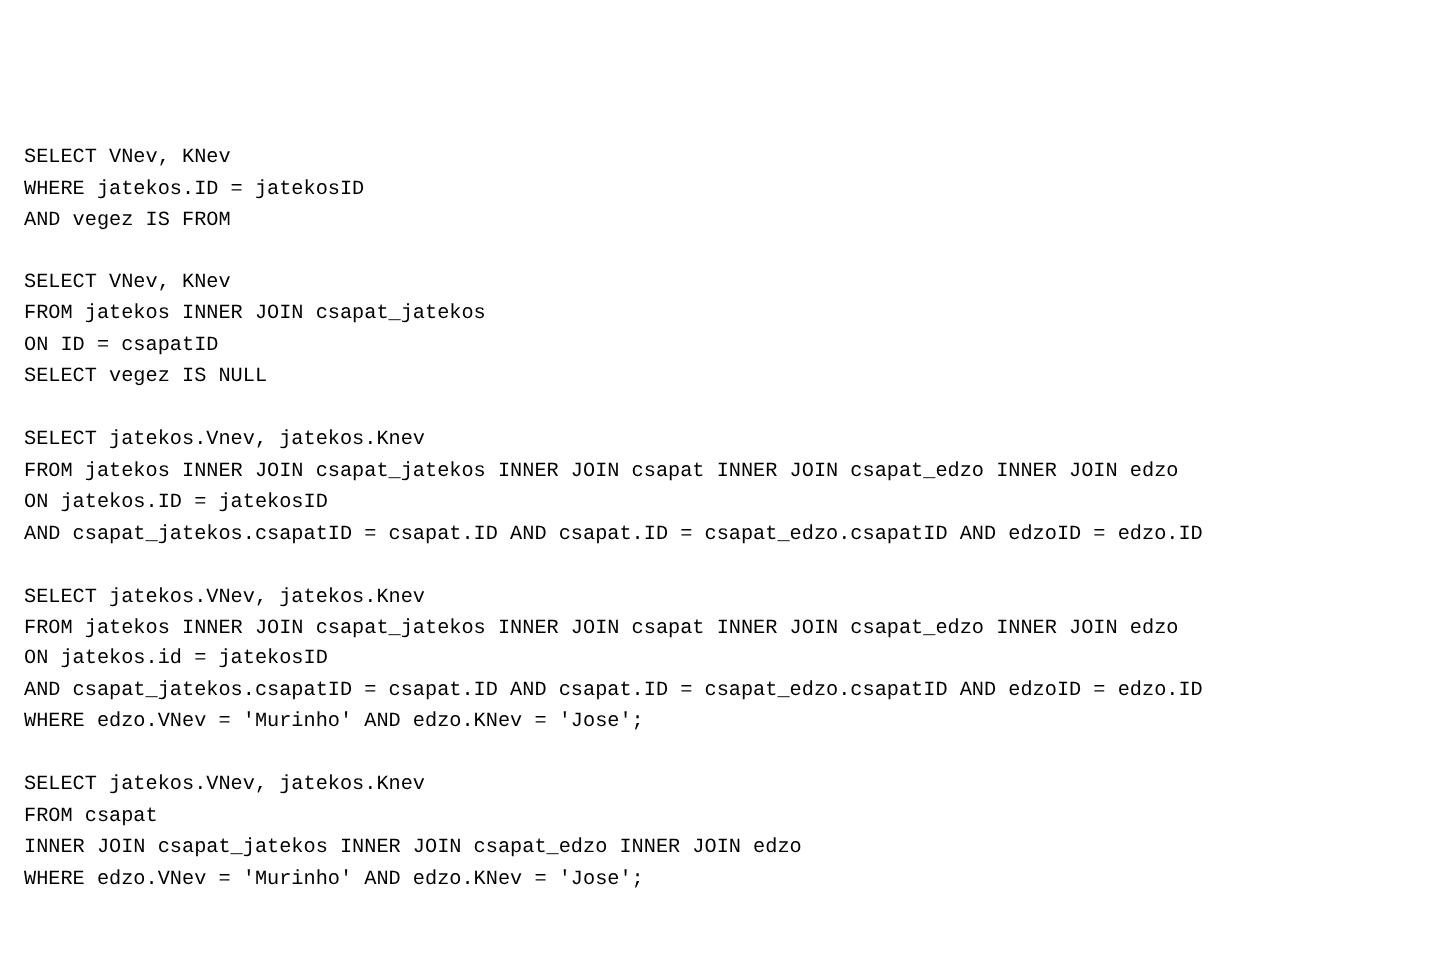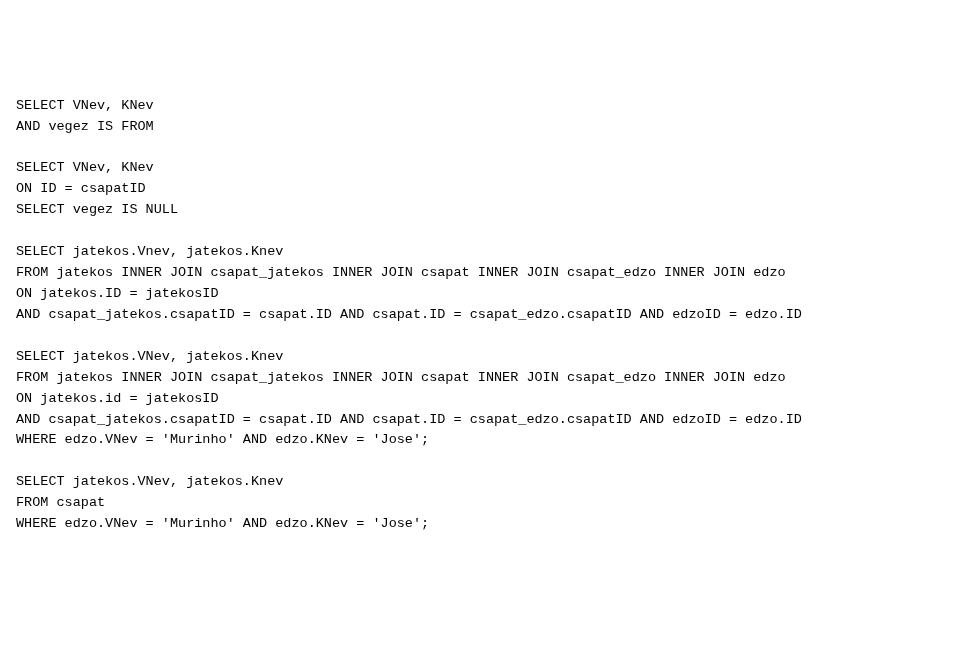--- a/index.html
+++ b/index.html
@@ -24,37 +24,40 @@
     .code-block {
       display: block;
     }
   </style>
 </head>
 <body>
 
 
 
 <div class="code-block" id="code-container"><span>SELECT VNev, KNev
+</span><span>WHERE jatekos.ID = jatekosID
 </span><span>AND vegez IS FROM
 </span><span>
 </span><span>SELECT VNev, KNev
+</span><span>FROM jatekos INNER JOIN csapat_jatekos
 </span><span>ON ID = csapatID
 </span><span>SELECT vegez IS NULL
 </span><span>
 </span><span>SELECT jatekos.Vnev, jatekos.Knev
 </span><span>FROM jatekos INNER JOIN csapat_jatekos INNER JOIN csapat INNER JOIN csapat_edzo INNER JOIN edzo
 </span><span>ON jatekos.ID = jatekosID
 </span><span>AND csapat_jatekos.csapatID = csapat.ID AND csapat.ID = csapat_edzo.csapatID AND edzoID = edzo.ID
 </span><span>
 </span><span>SELECT jatekos.VNev, jatekos.Knev
 </span><span>FROM jatekos INNER JOIN csapat_jatekos INNER JOIN csapat INNER JOIN csapat_edzo INNER JOIN edzo
 </span><span>ON jatekos.id = jatekosID
 </span><span>AND csapat_jatekos.csapatID = csapat.ID AND csapat.ID = csapat_edzo.csapatID AND edzoID = edzo.ID
 </span><span>WHERE edzo.VNev = 'Murinho' AND edzo.KNev = 'Jose';
 </span><span>
 </span><span>SELECT jatekos.VNev, jatekos.Knev
 </span><span>FROM csapat
+</span><span>INNER JOIN csapat_jatekos INNER JOIN csapat_edzo INNER JOIN edzo
 </span><span>WHERE edzo.VNev = 'Murinho' AND edzo.KNev = 'Jose';
 </span><span>
 </span></div>
 
 
 
 
 </body></html>

